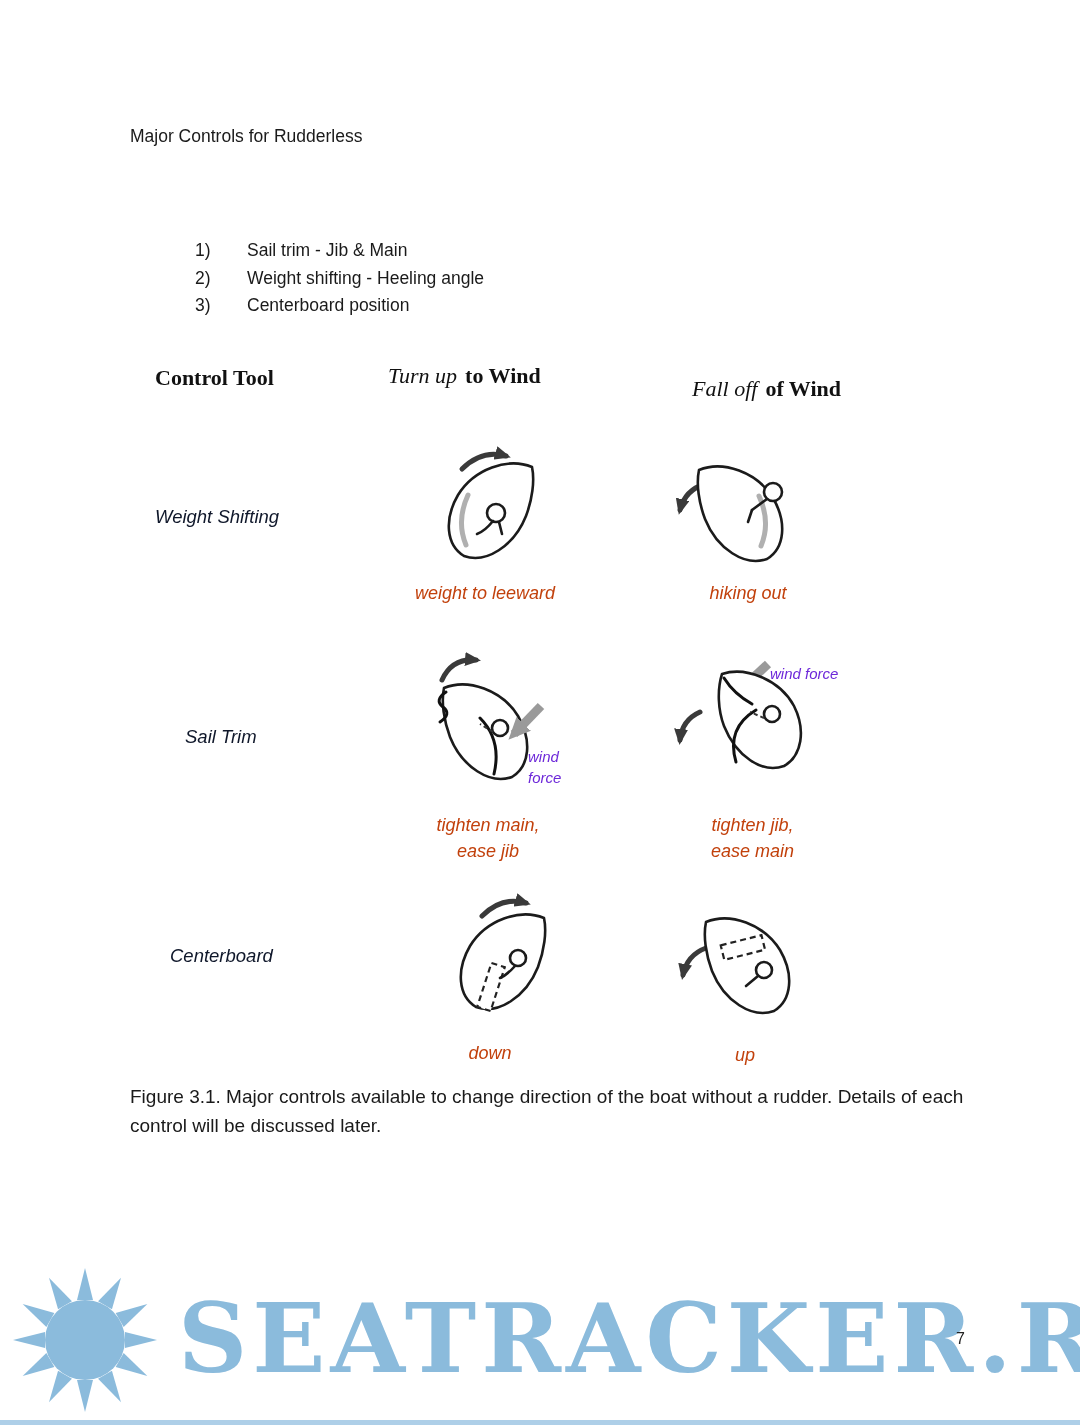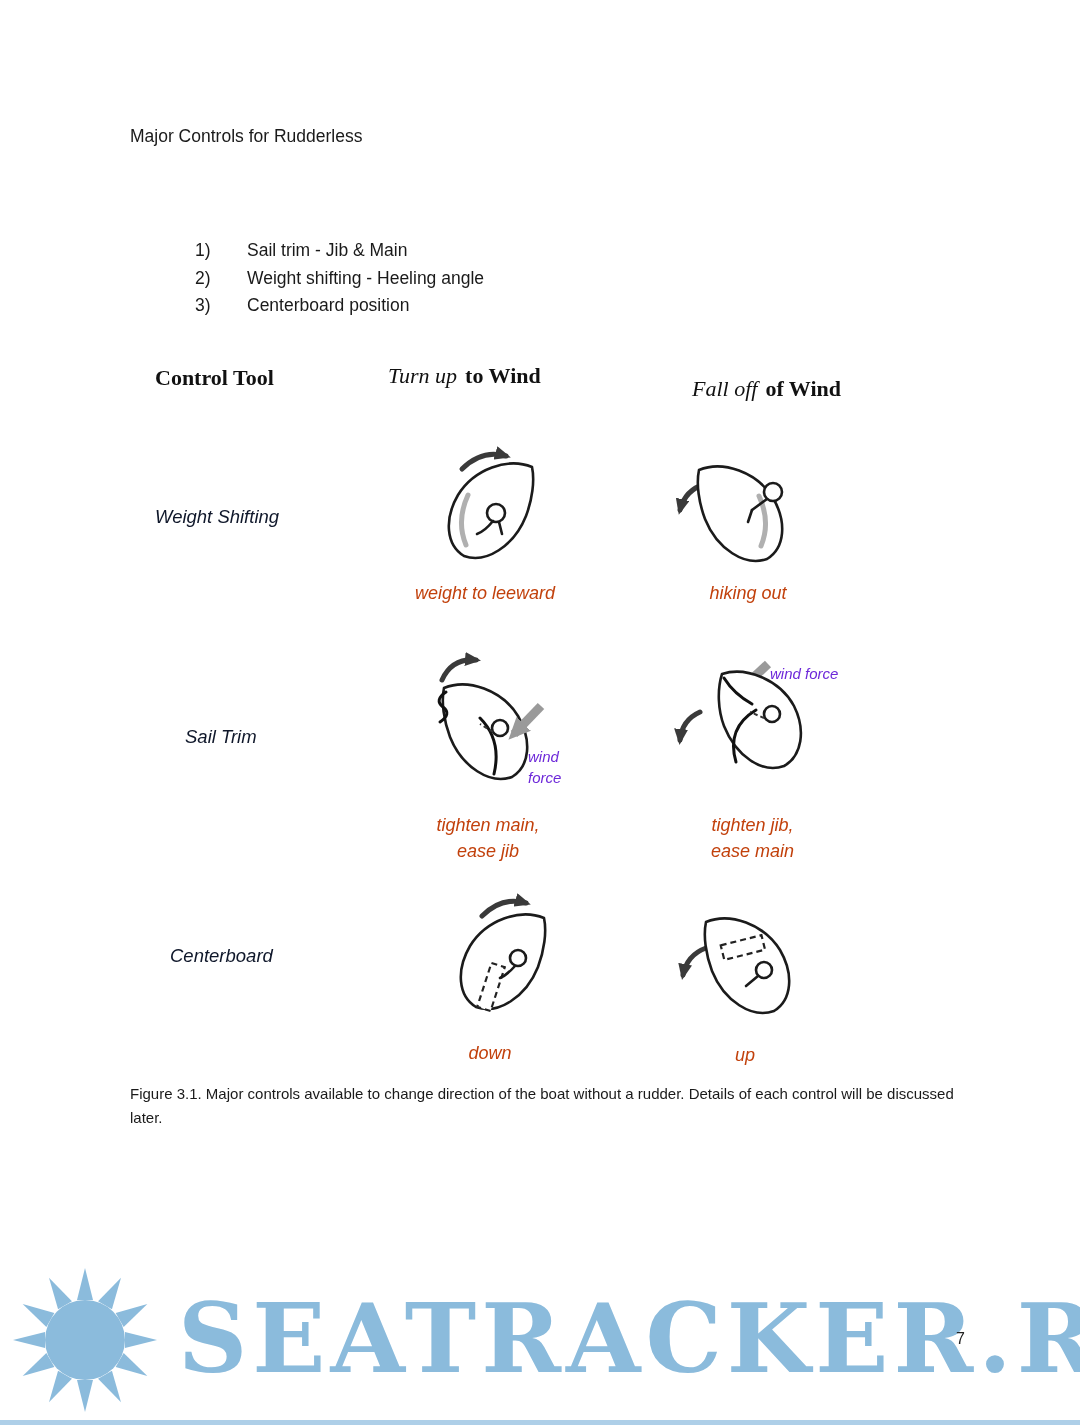--- a/index.html
+++ b/index.html
@@ -16,21 +16,21 @@
   .heading { font-size:17.5px; font-weight:400; }
   .intro { font-size:17.5px; line-height:28px; white-space:pre-line; width:720px; }
   .list-item { position:absolute; left:195px; font-size:17.5px; }
   .list-item .num { display:inline-block; width:52px; }
   .fig-col-header { font-size:22px; font-weight:700; font-family:Liberation Serif, serif; color:#111; }
   .fig-col-header .it { font-style:italic; font-weight:400; margin-right:8px;text-align:right; }
   .fig-col-header .bd { font-weight:700; }
   .row-label { font-size:18.5px; font-style:italic; color:#0f172a; }
   .boat-caption { font-size:18px; font-style:italic; text-align:center; line-height:26px; white-space:pre-line; color:#c2410c; }
   .annotation { font-size:15px; font-style:italic; line-height:21px; white-space:pre-line; color:#6d28d9; }
-  .fig-caption { font-size:15px; line-height:24px; width:840px; }
+  .fig-caption { font-size:19px; line-height:29px; width:840px; }
   .page-number { font-size:16px; color:#222; }
 
   
   .hull { fill:#ffffff; stroke:#1b1b1b; stroke-width:2.6; stroke-linejoin:round; }
   .deck { fill:none; stroke:#b0b0b0; stroke-width:5; stroke-linecap:round; }
   .turn-arrow { fill:none; stroke:#3a3a3a; stroke-width:5; stroke-linecap:round; }
   .wind-arrow { fill:none; stroke:#9a9a9a; stroke-width:9; }
   .sail { fill:none; stroke:#111; stroke-width:3; stroke-linecap:round; }
   .sheet { fill:none; stroke:#333; stroke-width:2; stroke-dasharray:4 3; }
   .head { fill:#ffffff; stroke:#1b1b1b; stroke-width:2.6; }

